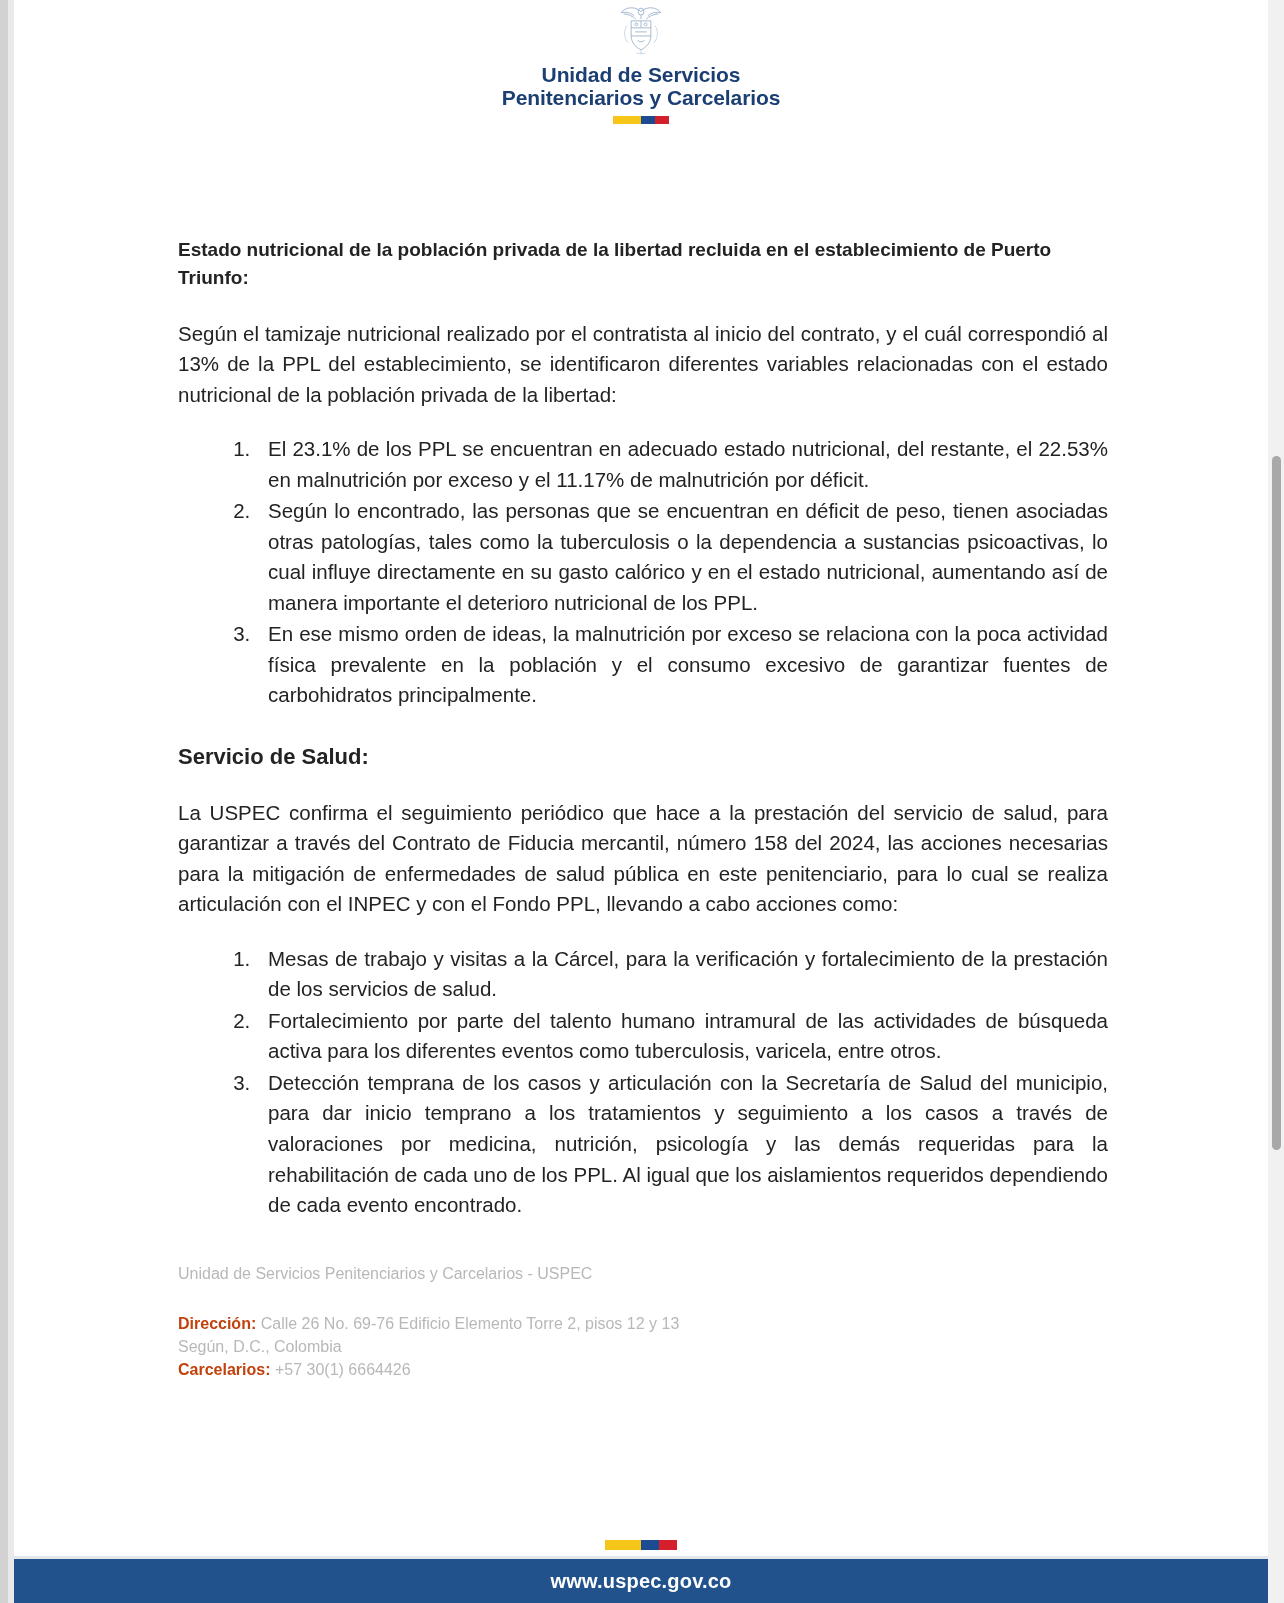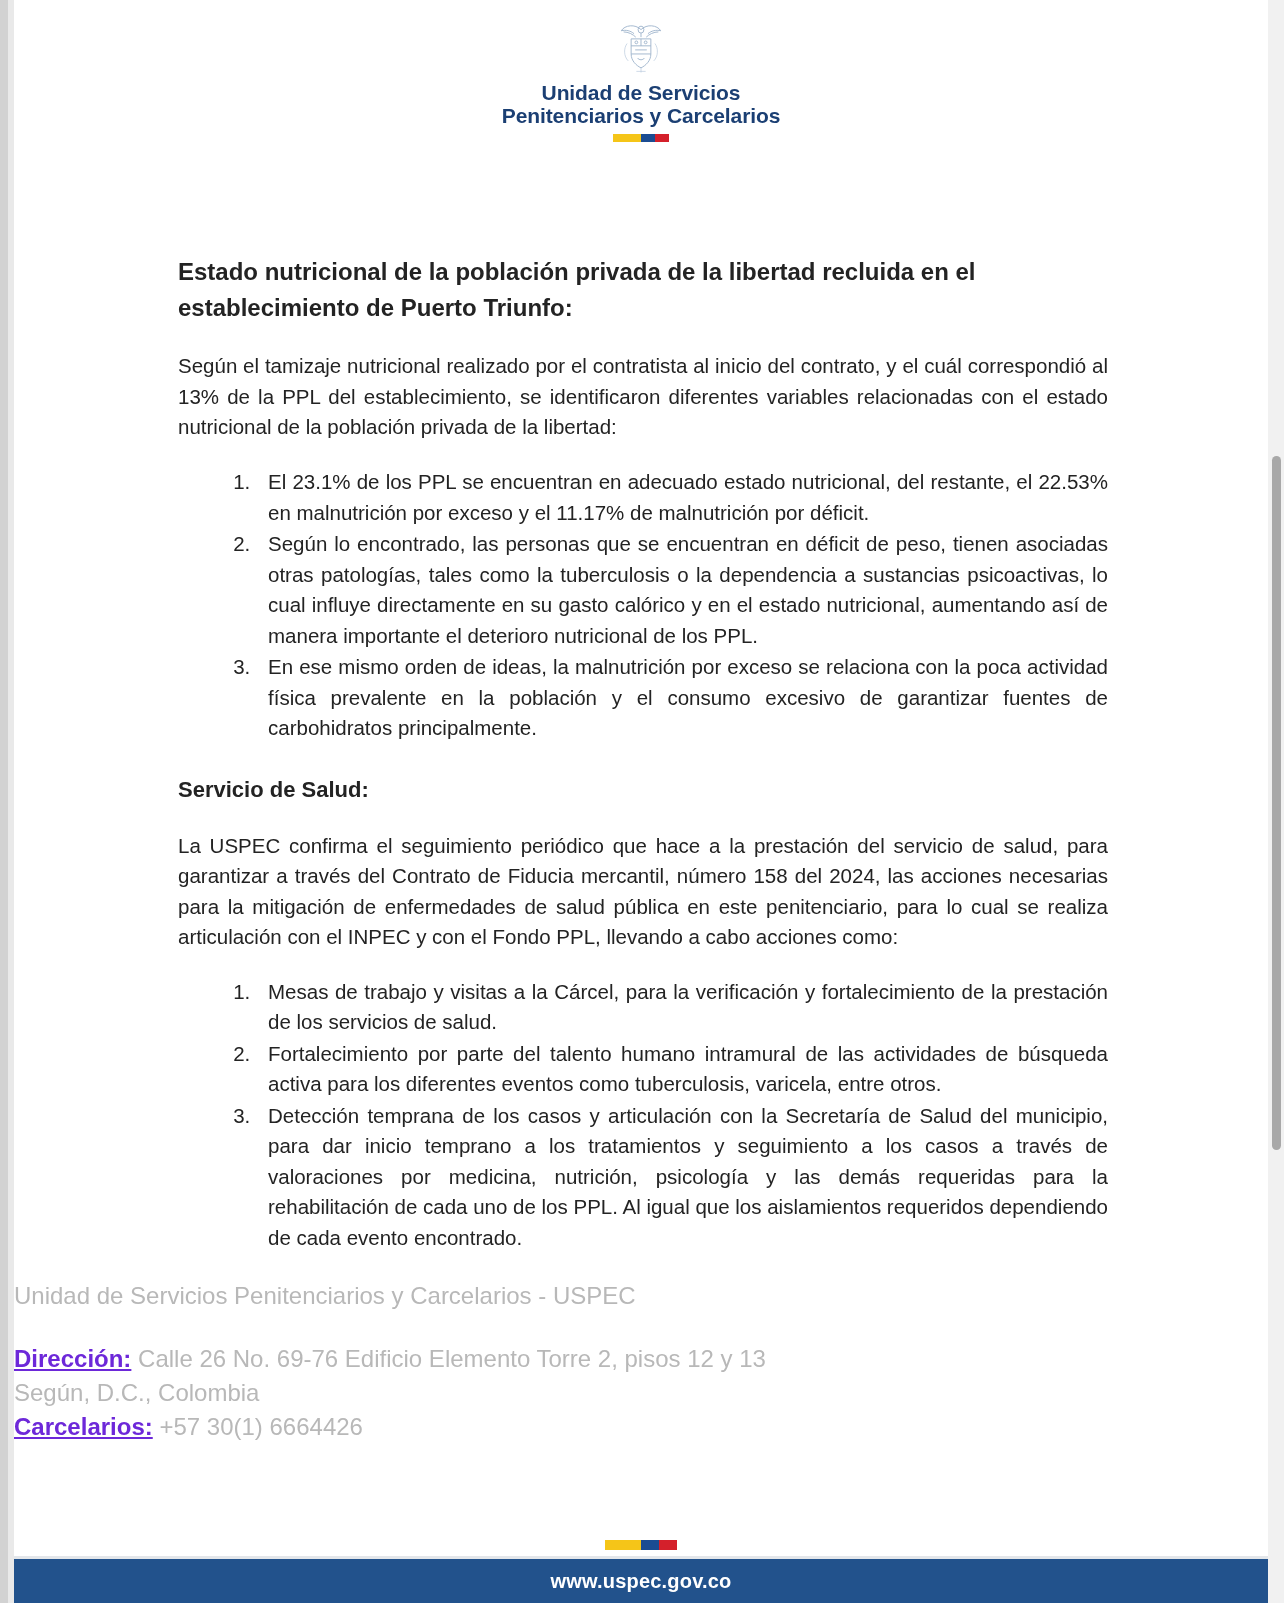--- a/index.html
+++ b/index.html
@@ -31,21 +31,20 @@
     position: absolute;
     left: 14px;
     top: 0;
     width: 1254px;
     height: 1603px;
     background: #ffffff;
   }
 
   
   .letterhead {
-    padding-top: 18px;
     display: flex;
     flex-direction: column;
     align-items: center;
   }
   .emblem {
     width: 58px;
     height: 58px;
     display: block;
   }
   .logo-text {
@@ -76,21 +75,21 @@
     padding-right: 160px;
     padding-top: 112px;
     color: #232323;
     font-size: 20.5px;
     line-height: 1.49;
   }
   .doc-heading {
     font-weight: bold;
     text-align: left;
     margin: 0 0 26px 0;
-    font-size: 24px;
+    font-size: 19px;
     line-height: 1.48;
   }
   .section-heading {
     font-weight: bold;
     margin: 30px 0 24px 0;
     font-size: 22px;
   }
   .para {
     margin: 0 0 24px 0;
     text-align: justify;
@@ -106,29 +105,30 @@
     text-justify: inter-word;
     margin: 0 0 1px 0;
     padding-left: 12px;
   }
   ol.numbered > li::marker {
     font-size: 20.5px;
   }
 
   
   .footer-block {
-    margin: 26px auto 0 auto;
+    margin: 42px auto 0 auto;
+    padding-left: 164px;
     padding-right: 160px;
     color: #b8b8b8;
-    font-size: 24px;
+    font-size: 16px;
     line-height: 1.42;
   }
   .footer-org { margin: 0 0 28px 0; }
   .footer-addr { margin: 0; }
-  .footer-addr b { color: #6d28d9; font-weight: bold; text-decoration: underline; }
+  .footer-addr b { color: #c2410c; font-weight: bold; }
 
   
   .bottom-zone {
     position: absolute;
     left: 0;
     right: 0;
     bottom: 0;
     width: 100%;
   }
   .bottom-flag {

